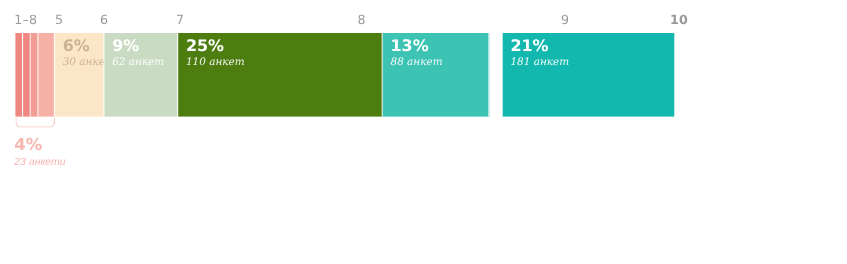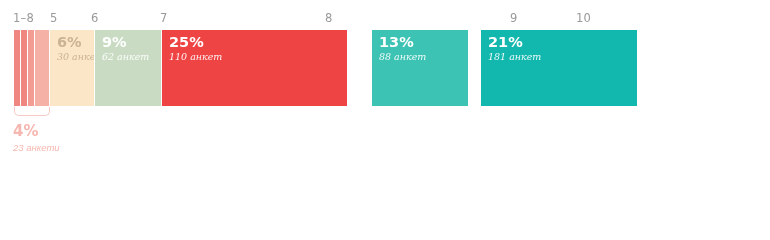--- a/index.html
+++ b/index.html
@@ -116,41 +116,41 @@
 
 <div id="chart-root">
 
   <div id="tick-row">
       <div class="tick-label" style="left: 13px;">1–8</div>
       <div class="tick-label" style="left: 50px;">5</div>
       <div class="tick-label" style="left: 91px;">6</div>
       <div class="tick-label" style="left: 160px;">7</div>
       <div class="tick-label" style="left: 325px;">8</div>
       <div class="tick-label" style="left: 510px;">9</div>
-      <div class="tick-label" style="left: 576px;">10</div>
+      <div class="tick-label" style="left: 609px; font-weight: bold;">10</div>
     </div>
 
   <div id="bar-strip">
       <div class="seg tiny" style="width: 7px; background: rgb(239, 135, 128);"></div>
       <div class="seg tiny" style="width: 7px; background: rgb(239, 135, 128);"></div>
       <div class="seg tiny" style="width: 7px; background: rgb(243, 156, 147);"></div>
       <div class="seg tiny" style="width: 15px; background: rgb(246, 177, 166);"></div>
       <div class="seg" style="width: 45px; background: rgb(252, 230, 200);">
         <div class="seg-pct" style="color: rgb(201, 179, 147);">6%</div>
         <div class="seg-count" style="color: rgb(201, 179, 147); opacity: 1;">30 анкет</div>
       </div>
       <div class="seg" style="width: 67px; background: rgb(201, 220, 195);">
         <div class="seg-pct" style="color: rgb(255, 255, 255);">9%</div>
         <div class="seg-count" style="color: rgb(255, 255, 255); opacity: 0.92;">62 анкет</div>
       </div>
-      <div class="seg" style="width: 186px; background: #ef4444;">
+      <div class="seg" style="width: 186px; background: #4d7c0f;">
         <div class="seg-pct" style="color: rgb(255, 255, 255);">25%</div>
         <div class="seg-count" style="color: rgb(255, 255, 255); opacity: 0.92;">110 анкет</div>
       </div>
-      <div class="seg" style="width: 97px; background: rgb(60, 195, 180); margin-left: 24px;">
+      <div class="seg" style="width: 97px; background: rgb(60, 195, 180);">
         <div class="seg-pct" style="color: rgb(255, 255, 255);">13%</div>
         <div class="seg-count" style="color: rgb(255, 255, 255); opacity: 0.92;">88 анкет</div>
       </div>
       <div class="seg" style="width: 156px; background: rgb(18, 184, 174);">
         <div class="seg-pct" style="color: rgb(255, 255, 255);">21%</div>
         <div class="seg-count" style="color: rgb(255, 255, 255); opacity: 0.92;">181 анкет</div>
       </div>
     </div>
 
   <div id="group-brace" style="width: 36px;"></div>

